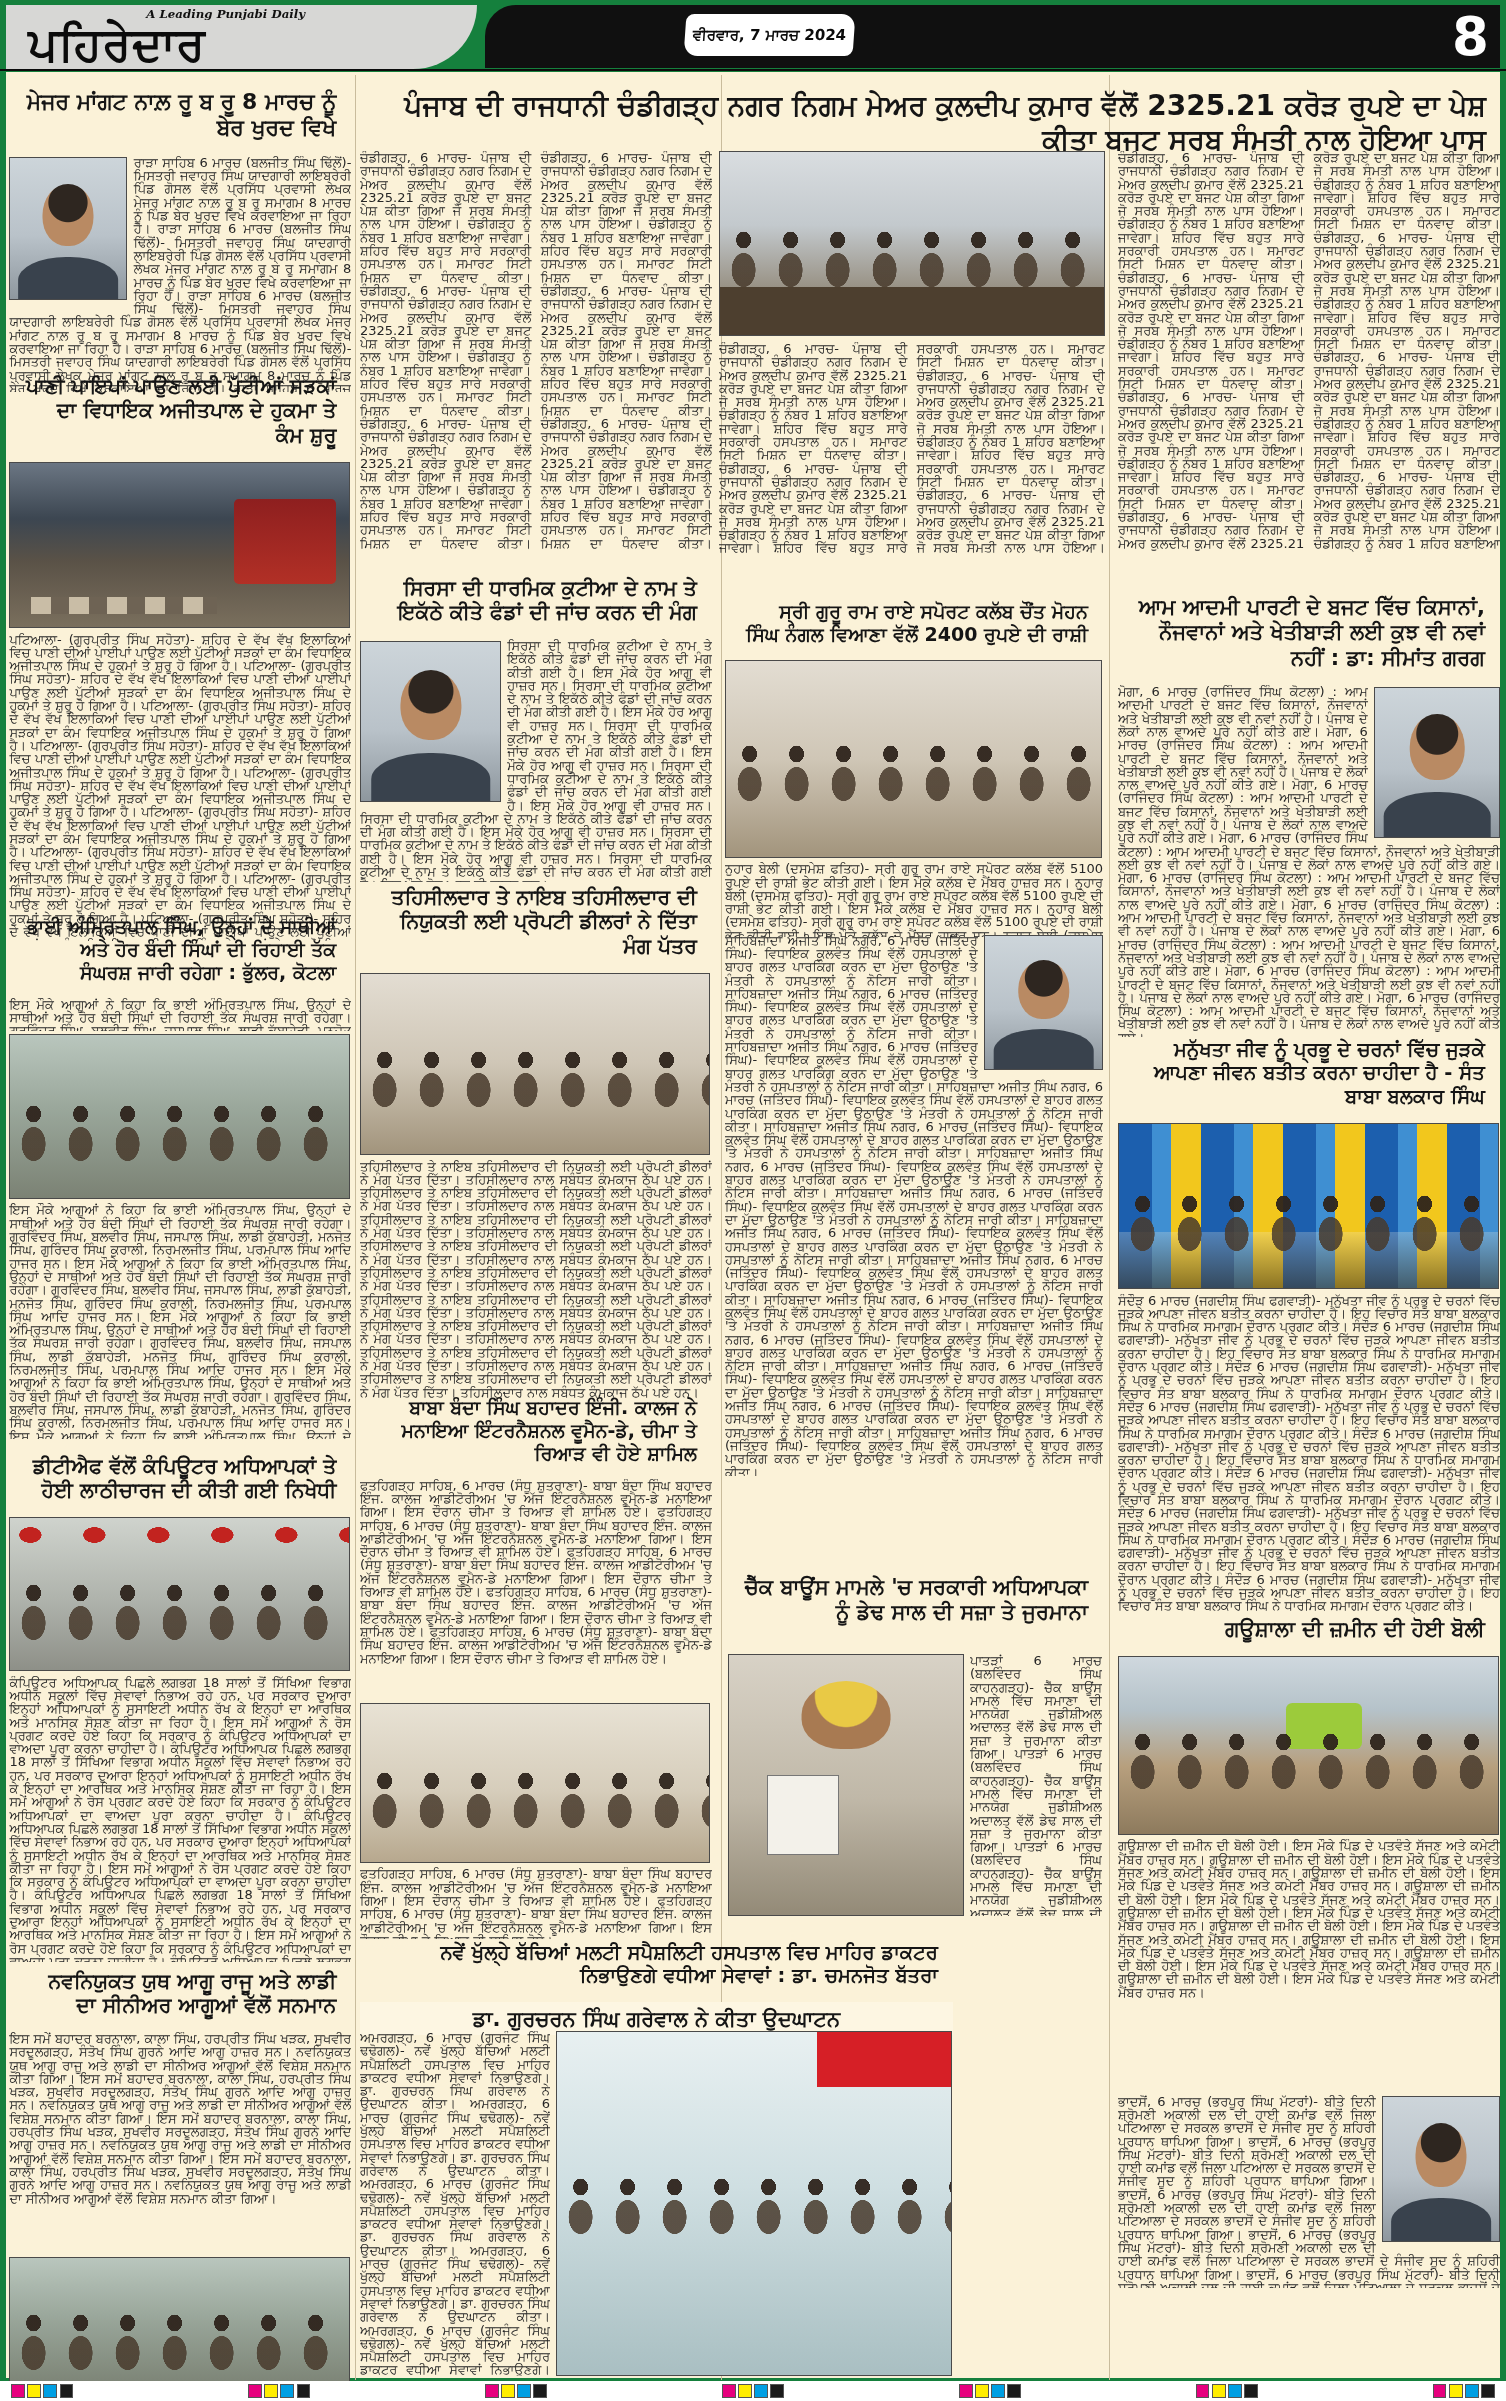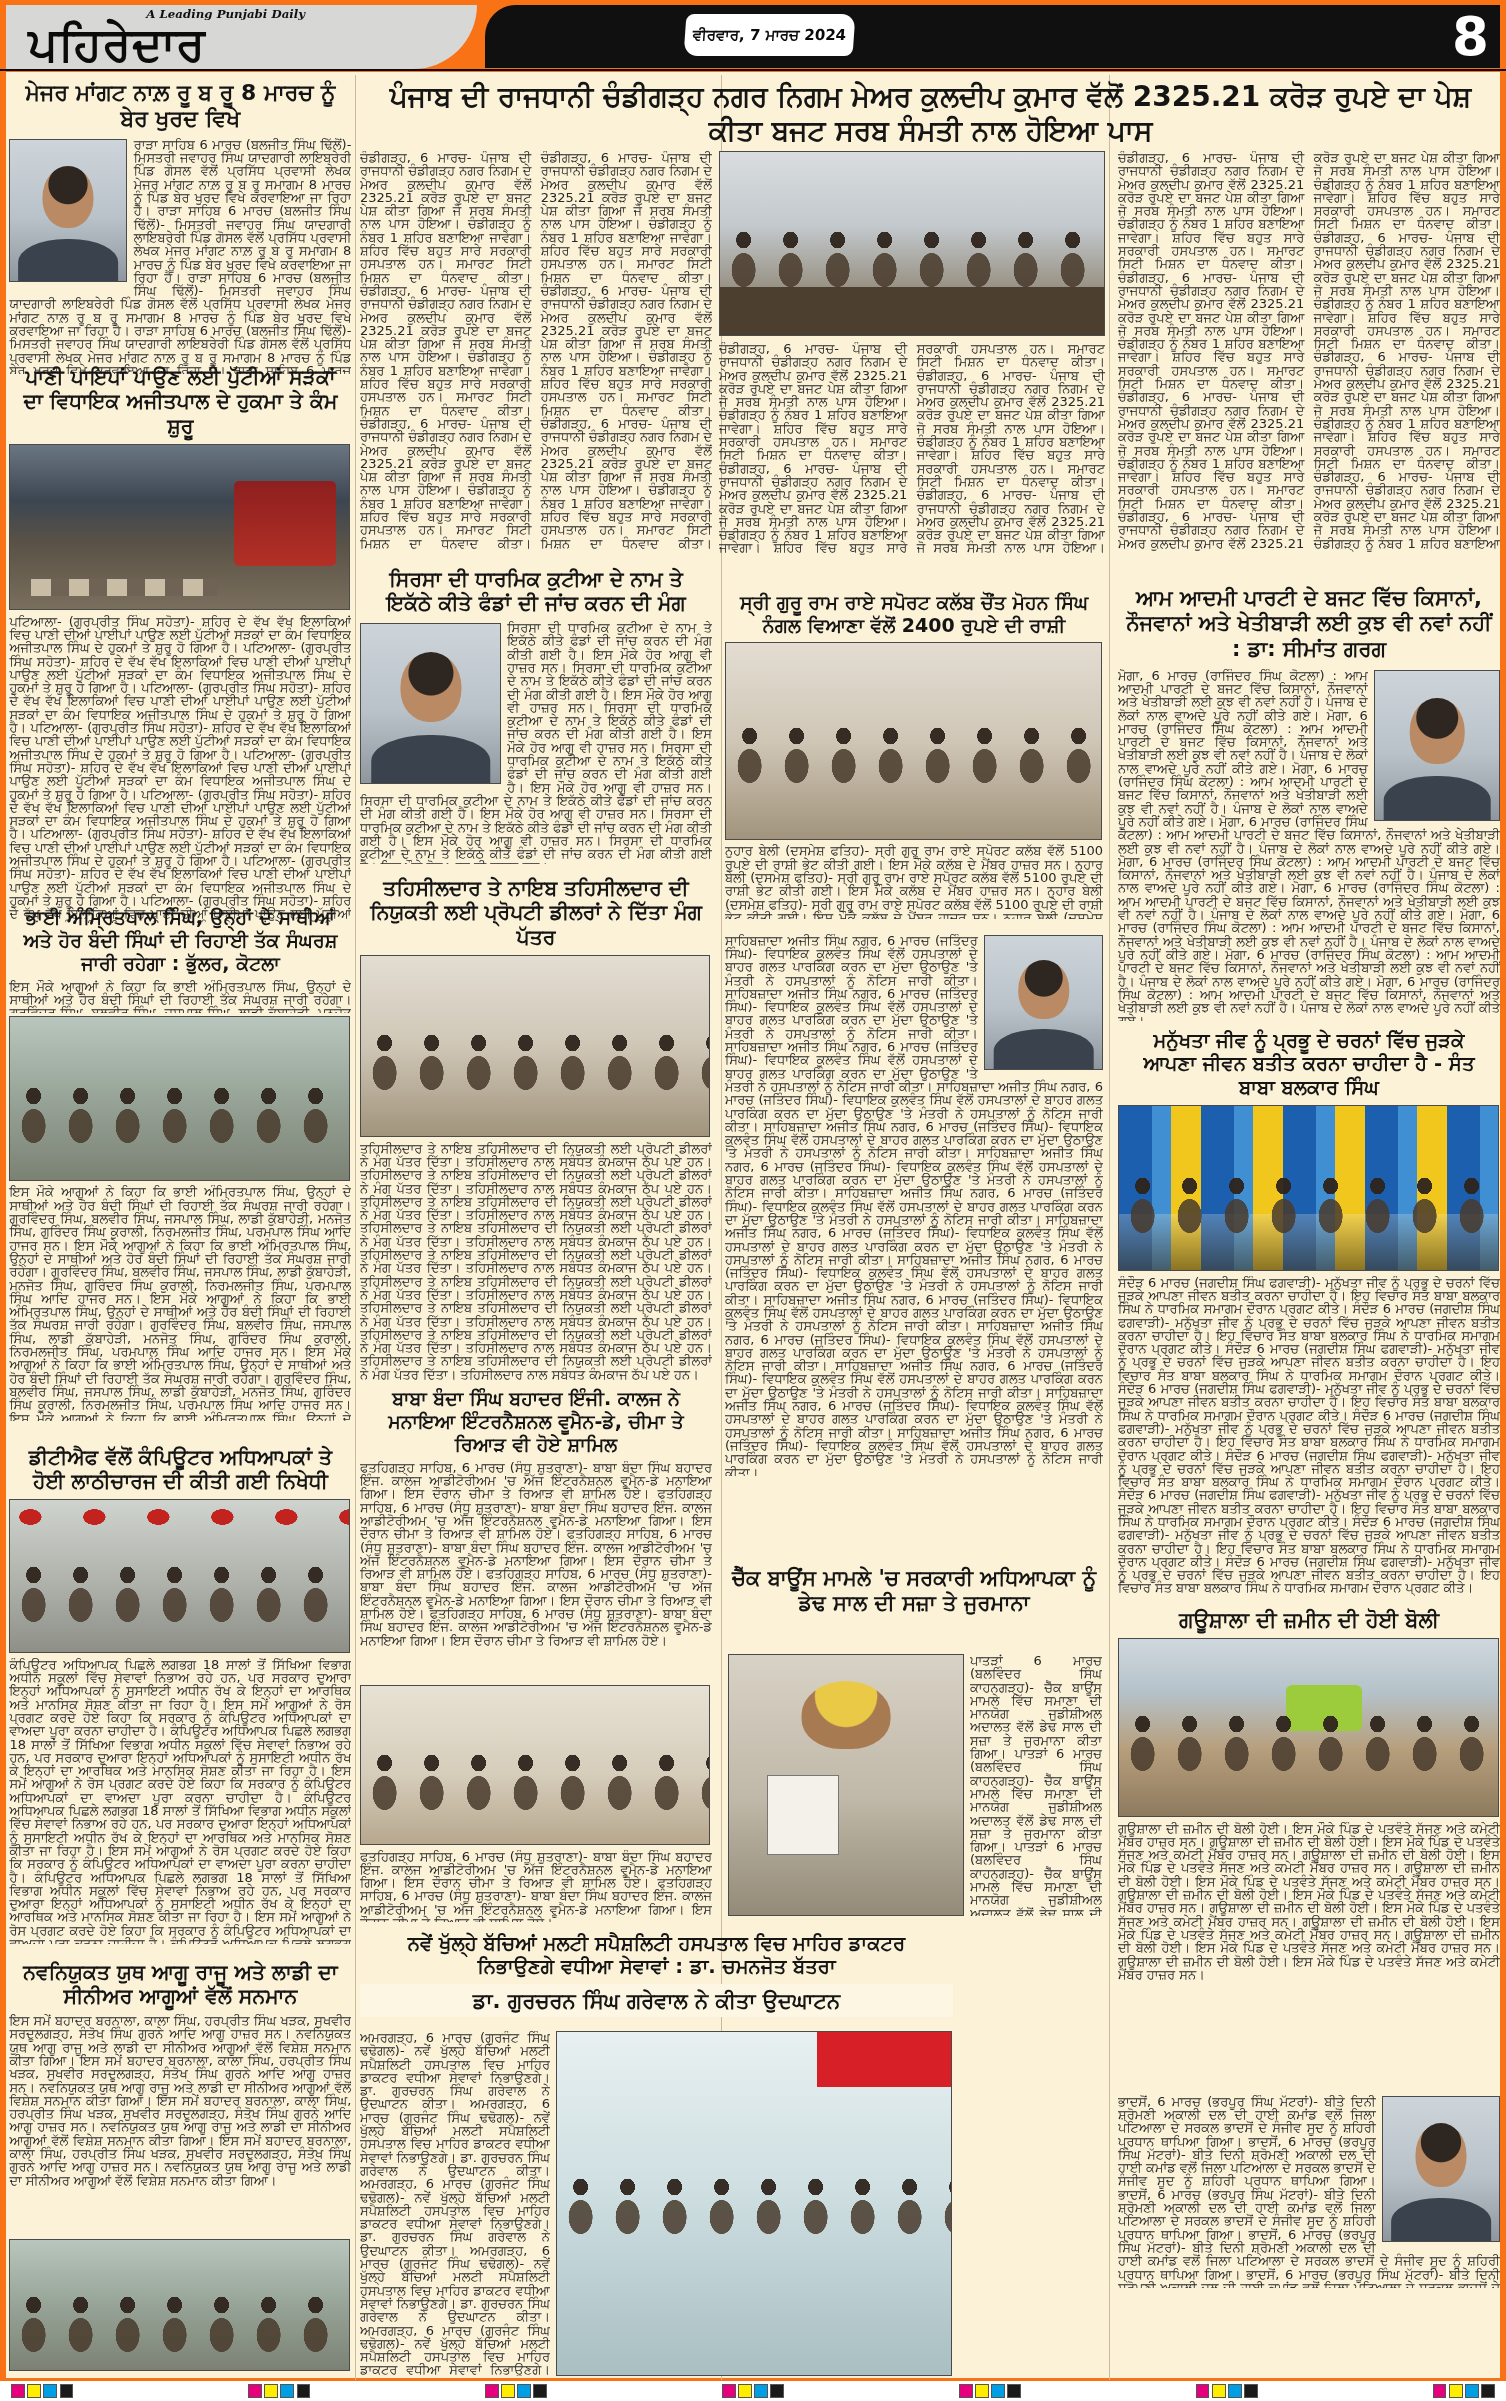--- a/index.html
+++ b/index.html
@@ -1,31 +1,31 @@
 <!DOCTYPE html>
 <html lang="pa" style="font-size:12.6px"><head>
 <meta charset="utf-8">
 <style>
   html,body{margin:0;padding:0;background:#9a9a9a;}
-  .page{position:relative;width:1506px;height:2401px;background:#f97316;overflow:hidden;
+  .page{position:relative;width:1506px;height:2401px;background:#15803d;overflow:hidden;
         font-family:"DejaVu Sans","Liberation Sans",sans-serif;color:#1c1c1c;}
   .canvas{position:absolute;left:6.3px;top:72px;width:1494px;height:2306px;background:#fbf2d8;}
   
   .logo-box{position:absolute;left:6.3px;top:4.7px;width:471px;height:64px;background:#d7d7d5;
             border-radius:0 0 94px 0;display:flex;flex-direction:column;align-items:flex-start;justify-content:center;padding-left:22px;box-sizing:border-box;}
   .tagline{font-family:"DejaVu Serif","Liberation Serif",serif;font-style:italic;font-weight:bold;font-size:11.8px;color:#111;margin-left:118px;}
   .logo-text{font-size:46px;font-weight:bold;color:#0b0b0b;line-height:1;letter-spacing:0.8px;}
   .head-band{position:absolute;left:485px;top:4.7px;width:1015px;height:63px;background:#101010;border-radius:31px 0 0 0;}
   .date-box{position:absolute;left:200px;top:9.4px;width:169px;height:42px;background:#ffffff;border-radius:7.9px 14px 7.9px 14px;
             display:flex;align-items:center;justify-content:center;font-weight:bold;font-size:15px;color:#0b0b0b;transform:skewX(-4deg);}
   .page-num{position:absolute;right:11px;top:0px;color:#ffffff;font-size:53px;font-weight:bold;line-height:63px;}
   .mast-rule{position:absolute;left:0;top:69px;width:1506px;height:2.4px;background:#0c0c0c;}
   
   .art{position:absolute;box-sizing:border-box;}
-  .hl{font-weight:bold;color:#151515;text-align:center;line-height:1.22;margin:3px;padding:1.6px 3.1px;}
+  .hl{font-weight:bold;color:#151515;text-align:right;line-height:1.22;margin:12px;padding:1.6px 3.1px;}
   .sub-hl{font-weight:bold;color:#151515;text-align:center;background:#fdf6e2;}
   .body-txt{font-size:13px;line-height:13.3px;text-align:justify;color:#262626;overflow:hidden;word-break:break-word;}
   .rule-v{position:absolute;width:0.8px;background:#c9bc9c;top:75px;height:2305px;}
   
   .photo{position:relative;border:0.8px solid #4a4a4a;box-sizing:border-box;overflow:hidden;}
   .crowd::after{content:"";position:absolute;left:0;right:0;bottom:0;height:58%;
      background-image:radial-gradient(ellipse 11.8px 13.3px at 23.6px 11px, rgba(46,36,28,.95) 62%, transparent 64%),
                       radial-gradient(ellipse 19px 27px at 23.6px 41px, rgba(72,58,44,.85) 62%, transparent 64%);
      background-size:47px 100%;background-repeat:repeat-x;}
   .ph-portrait{background:linear-gradient(180deg,#cdd5da 0%,#b9c2c9 55%,#8e979e 100%);}

